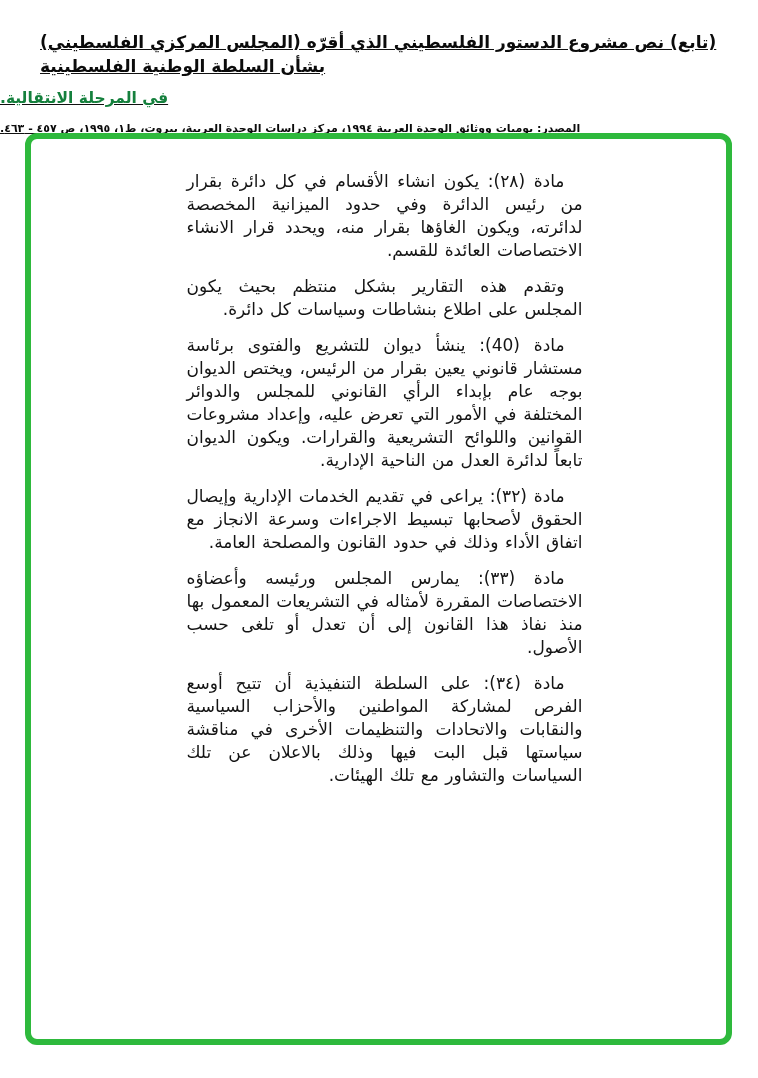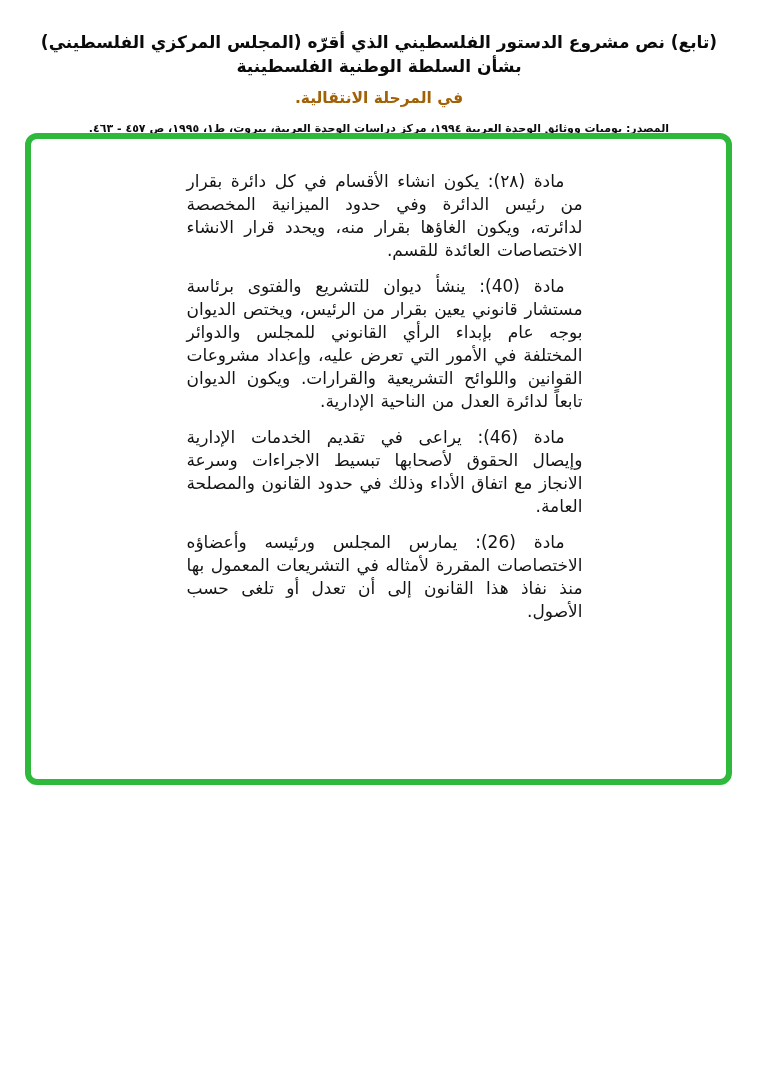--- a/index.html
+++ b/index.html
@@ -13,48 +13,49 @@
     position: relative;
     font-family: "DejaVu Sans", sans-serif;
     color: #111;
     overflow: hidden;
   }
   .page-header {
     position: absolute;
     top: 30px;
     left: 0;
     width: 758px;
-    text-align: center;
+    text-align: left;
     direction: rtl;
+    text-decoration: underline;
   }
   .title-line1 {
     font-size: 17px;
     font-weight: bold;
     line-height: 24px;
     margin: 0 40px;
     color: #0b0b0b;
   }
   .title-line2 {
     font-size: 15.5px;
     font-weight: bold;
     margin-top: 11px;
-    color: #a16207;
+    color: #15803d;
   }
   .source-line {
     font-size: 11px;
     font-weight: bold;
     margin-top: 15px;
     color: #0b0b0b;
   }
   .document-frame {
     position: absolute;
     left: 25px;
     top: 133px;
     width: 707px;
-    height: 652px;
+    height: 912px;
     box-sizing: border-box;
     border: 6px solid #f97316;
     border-radius: 12px;
     background: #ffffff;
     padding-left: 12px;
   }
   .article-text-column {
     width: 396px;
     margin: 31px auto 0 auto;
     direction: rtl;
@@ -74,17 +75,19 @@
 
 <header class="page-header">
   <div class="title-line1">(تابع) نص مشروع الدستور الفلسطيني الذي أقرّه (المجلس المركزي الفلسطيني) بشأن السلطة الوطنية الفلسطينية</div>
   <div class="title-line2">في المرحلة الانتقالية.</div>
   <div class="source-line">المصدر: يوميات ووثائق الوحدة العربية ١٩٩٤، مركز دراسات الوحدة العربية، بيروت، ط١، ١٩٩٥، ص ٤٥٧ - ٤٦٣.</div>
 </header>
 
 <div class="document-frame" style="border-color: rgb(46, 185, 60);">
   <div class="article-text-column">
     <p>مادة (٢٨): يكون انشاء الأقسام في كل دائرة بقرار من رئيس الدائرة وفي حدود الميزانية المخصصة لدائرته، ويكون الغاؤها بقرار منه، ويحدد قرار الانشاء الاختصاصات العائدة للقسم.</p>
+    <p>وتقدم هذه التقارير بشكل منتظم بحيث يكون المجلس على اطلاع بنشاطات وسياسات كل دائرة.</p>
     <p>مادة (40): ينشأ ديوان للتشريع والفتوى برئاسة مستشار قانوني يعين بقرار من الرئيس، ويختص الديوان بوجه عام بإبداء الرأي القانوني للمجلس والدوائر المختلفة في الأمور التي تعرض عليه، وإعداد مشروعات القوانين واللوائح التشريعية والقرارات. ويكون الديوان تابعاً لدائرة العدل من الناحية الإدارية.</p>
-    <p>مادة (46): يراعى في تقديم الخدمات الإدارية وإيصال الحقوق لأصحابها تبسيط الاجراءات وسرعة الانجاز مع اتفاق الأداء وذلك في حدود القانون والمصلحة العامة.</p>
-    <p>مادة (26): يمارس المجلس ورئيسه وأعضاؤه الاختصاصات المقررة لأمثاله في التشريعات المعمول بها منذ نفاذ هذا القانون إلى أن تعدل أو تلغى حسب الأصول.</p>
+    <p>مادة (٣٢): يراعى في تقديم الخدمات الإدارية وإيصال الحقوق لأصحابها تبسيط الاجراءات وسرعة الانجاز مع اتفاق الأداء وذلك في حدود القانون والمصلحة العامة.</p>
+    <p>مادة (٣٣): يمارس المجلس ورئيسه وأعضاؤه الاختصاصات المقررة لأمثاله في التشريعات المعمول بها منذ نفاذ هذا القانون إلى أن تعدل أو تلغى حسب الأصول.</p>
+    <p>مادة (٣٤): على السلطة التنفيذية أن تتيح أوسع الفرص لمشاركة المواطنين والأحزاب السياسية والنقابات والاتحادات والتنظيمات الأخرى في مناقشة سياستها قبل البت فيها وذلك بالاعلان عن تلك السياسات والتشاور مع تلك الهيئات.</p>
   </div>
 </div>
 
 </body></html>

